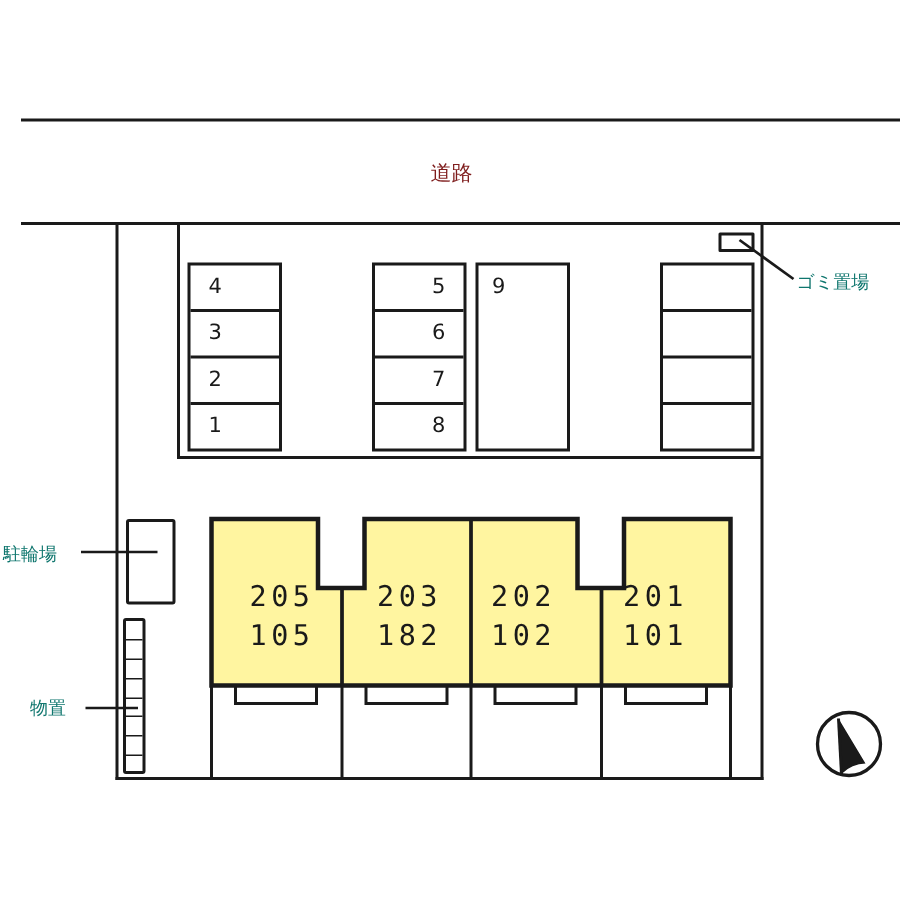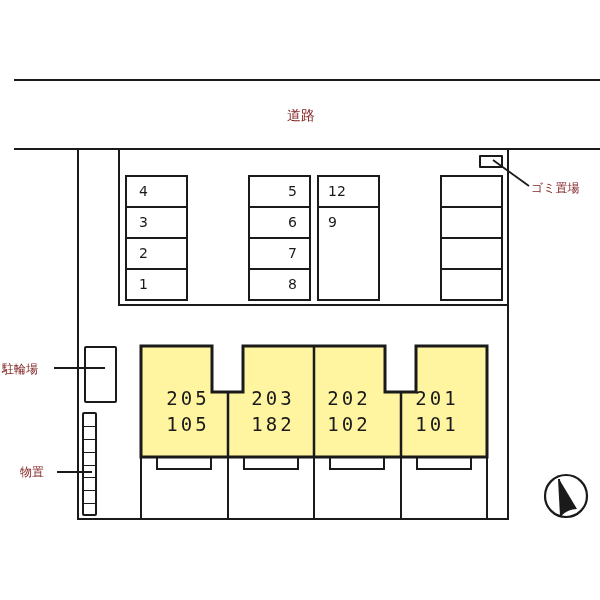--- a/index.html
+++ b/index.html
@@ -10,21 +10,21 @@
   .vline { position:absolute; width:2px; background:#1a1a1a; }
   .road-label { position:absolute; font-size:14px; color:#7f1d1d; }
   .pcol { position:absolute; box-sizing:border-box; border:2px solid #1a1a1a; background:#fff; }
   .pslot { box-sizing:border-box; height:31px; border-bottom:2px solid #1a1a1a;
            font-family:"DejaVu Sans",sans-serif; font-size:14px; line-height:29px; }
   .pslot:last-child { border-bottom:none; }
   .pslot.left { text-align:left; padding-left:12px; }
   .pslot.right { text-align:right; padding-right:12px; }
   .unit-label { position:absolute; font-family:"DejaVu Sans Mono","Liberation Mono",monospace;
                 font-size:19px; letter-spacing:3px; line-height:24px; text-align:center; color:#1a1a1a; }
-  .tag { position:absolute; font-size:12px; color:#7f1d1d; white-space:nowrap; }
+  .tag { position:absolute; font-size:12px; color:#0f766e; white-space:nowrap; }
   .storage-cell { box-sizing:border-box; height:12.9px; border-bottom:1.5px solid #1a1a1a; }
   .storage-cell:last-child { border-bottom:none; }
 </style>
 </head>
 <body>
 
 <div class="hline" style="left:14px; top:79px; width:586px;"></div>
 <div class="road-label" style="left:287px; top:107px;">道路</div>
 <div class="hline" style="left:14px; top:148px; width:586px;"></div>
 
@@ -41,21 +41,20 @@
   <div class="pslot left">2</div>
   <div class="pslot left">1</div>
 </div>
 <div class="pcol" style="left:248px; top:175px; width:63px; height:126px;">
   <div class="pslot right">5</div>
   <div class="pslot right">6</div>
   <div class="pslot right">7</div>
   <div class="pslot right">8</div>
 </div>
 <div class="pcol" style="left:317px; top:175px; width:63px; height:126px;">
-  <div class="pslot left" style="padding-left:9px;">12</div>
   <div class="pslot left" style="padding-left:9px;">9</div>
 </div>
 <div class="pcol" style="left:440px; top:175px; width:63px; height:126px;">
   <div class="pslot"></div>
   <div class="pslot"></div>
   <div class="pslot"></div>
   <div class="pslot"></div>
 </div>
 
 <div class="abs" style="left:479px; top:155px; width:24px; height:13px; border:2px solid #1a1a1a; border-radius:1px;"></div>

